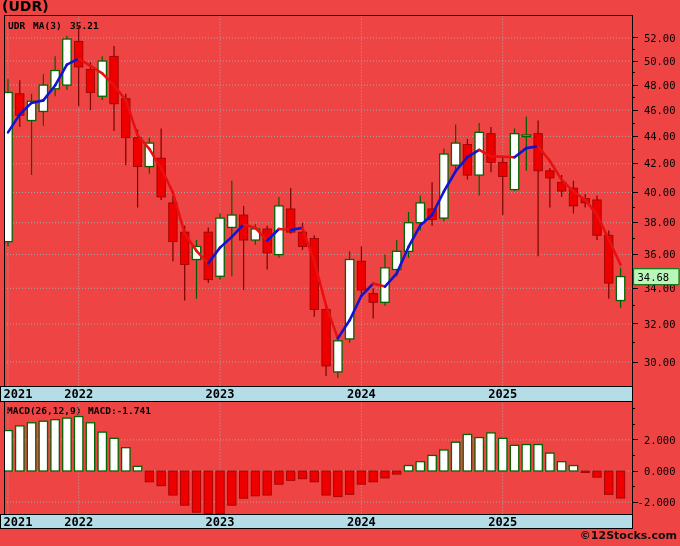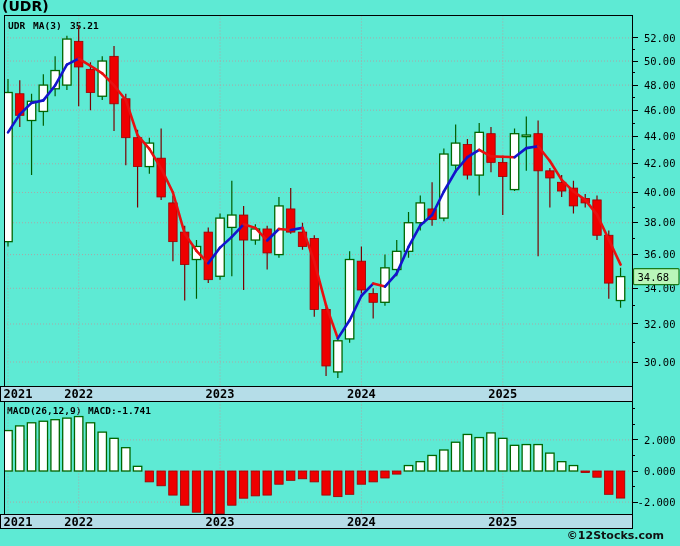--- a/index.html
+++ b/index.html
@@ -1,19 +1,19 @@
 <!DOCTYPE html>
 <html><head>
 <meta charset="utf-8">
 <style>
   html,body{margin:0;padding:0;background:#fff}
-  #page{position:relative;width:680px;height:546px;background:#5eead4;overflow:hidden;
+  #page{position:relative;width:680px;height:546px;background:#ef4444;overflow:hidden;
         font-family:"DejaVu Sans",sans-serif}
   #title{position:absolute;left:2px;top:-2px;font:bold 14px "DejaVu Sans",sans-serif;color:#000}
-  #footer{position:absolute;right:16px;top:529px;font:bold 11px "DejaVu Sans",sans-serif;color:#111}
+  #footer{position:absolute;right:3px;top:529px;font:bold 11px "DejaVu Sans",sans-serif;color:#111}
   svg#chart{position:absolute;left:0;top:0}
   svg text{fill:#000}
   .lg{font:bold 9.5px "DejaVu Sans Mono",monospace}
   .ax{font:10.5px "DejaVu Sans Mono",monospace}
   .yr{font:bold 12px "DejaVu Sans Mono",monospace}
 </style>
 </head>
 <body>
 
 <div id="page">

